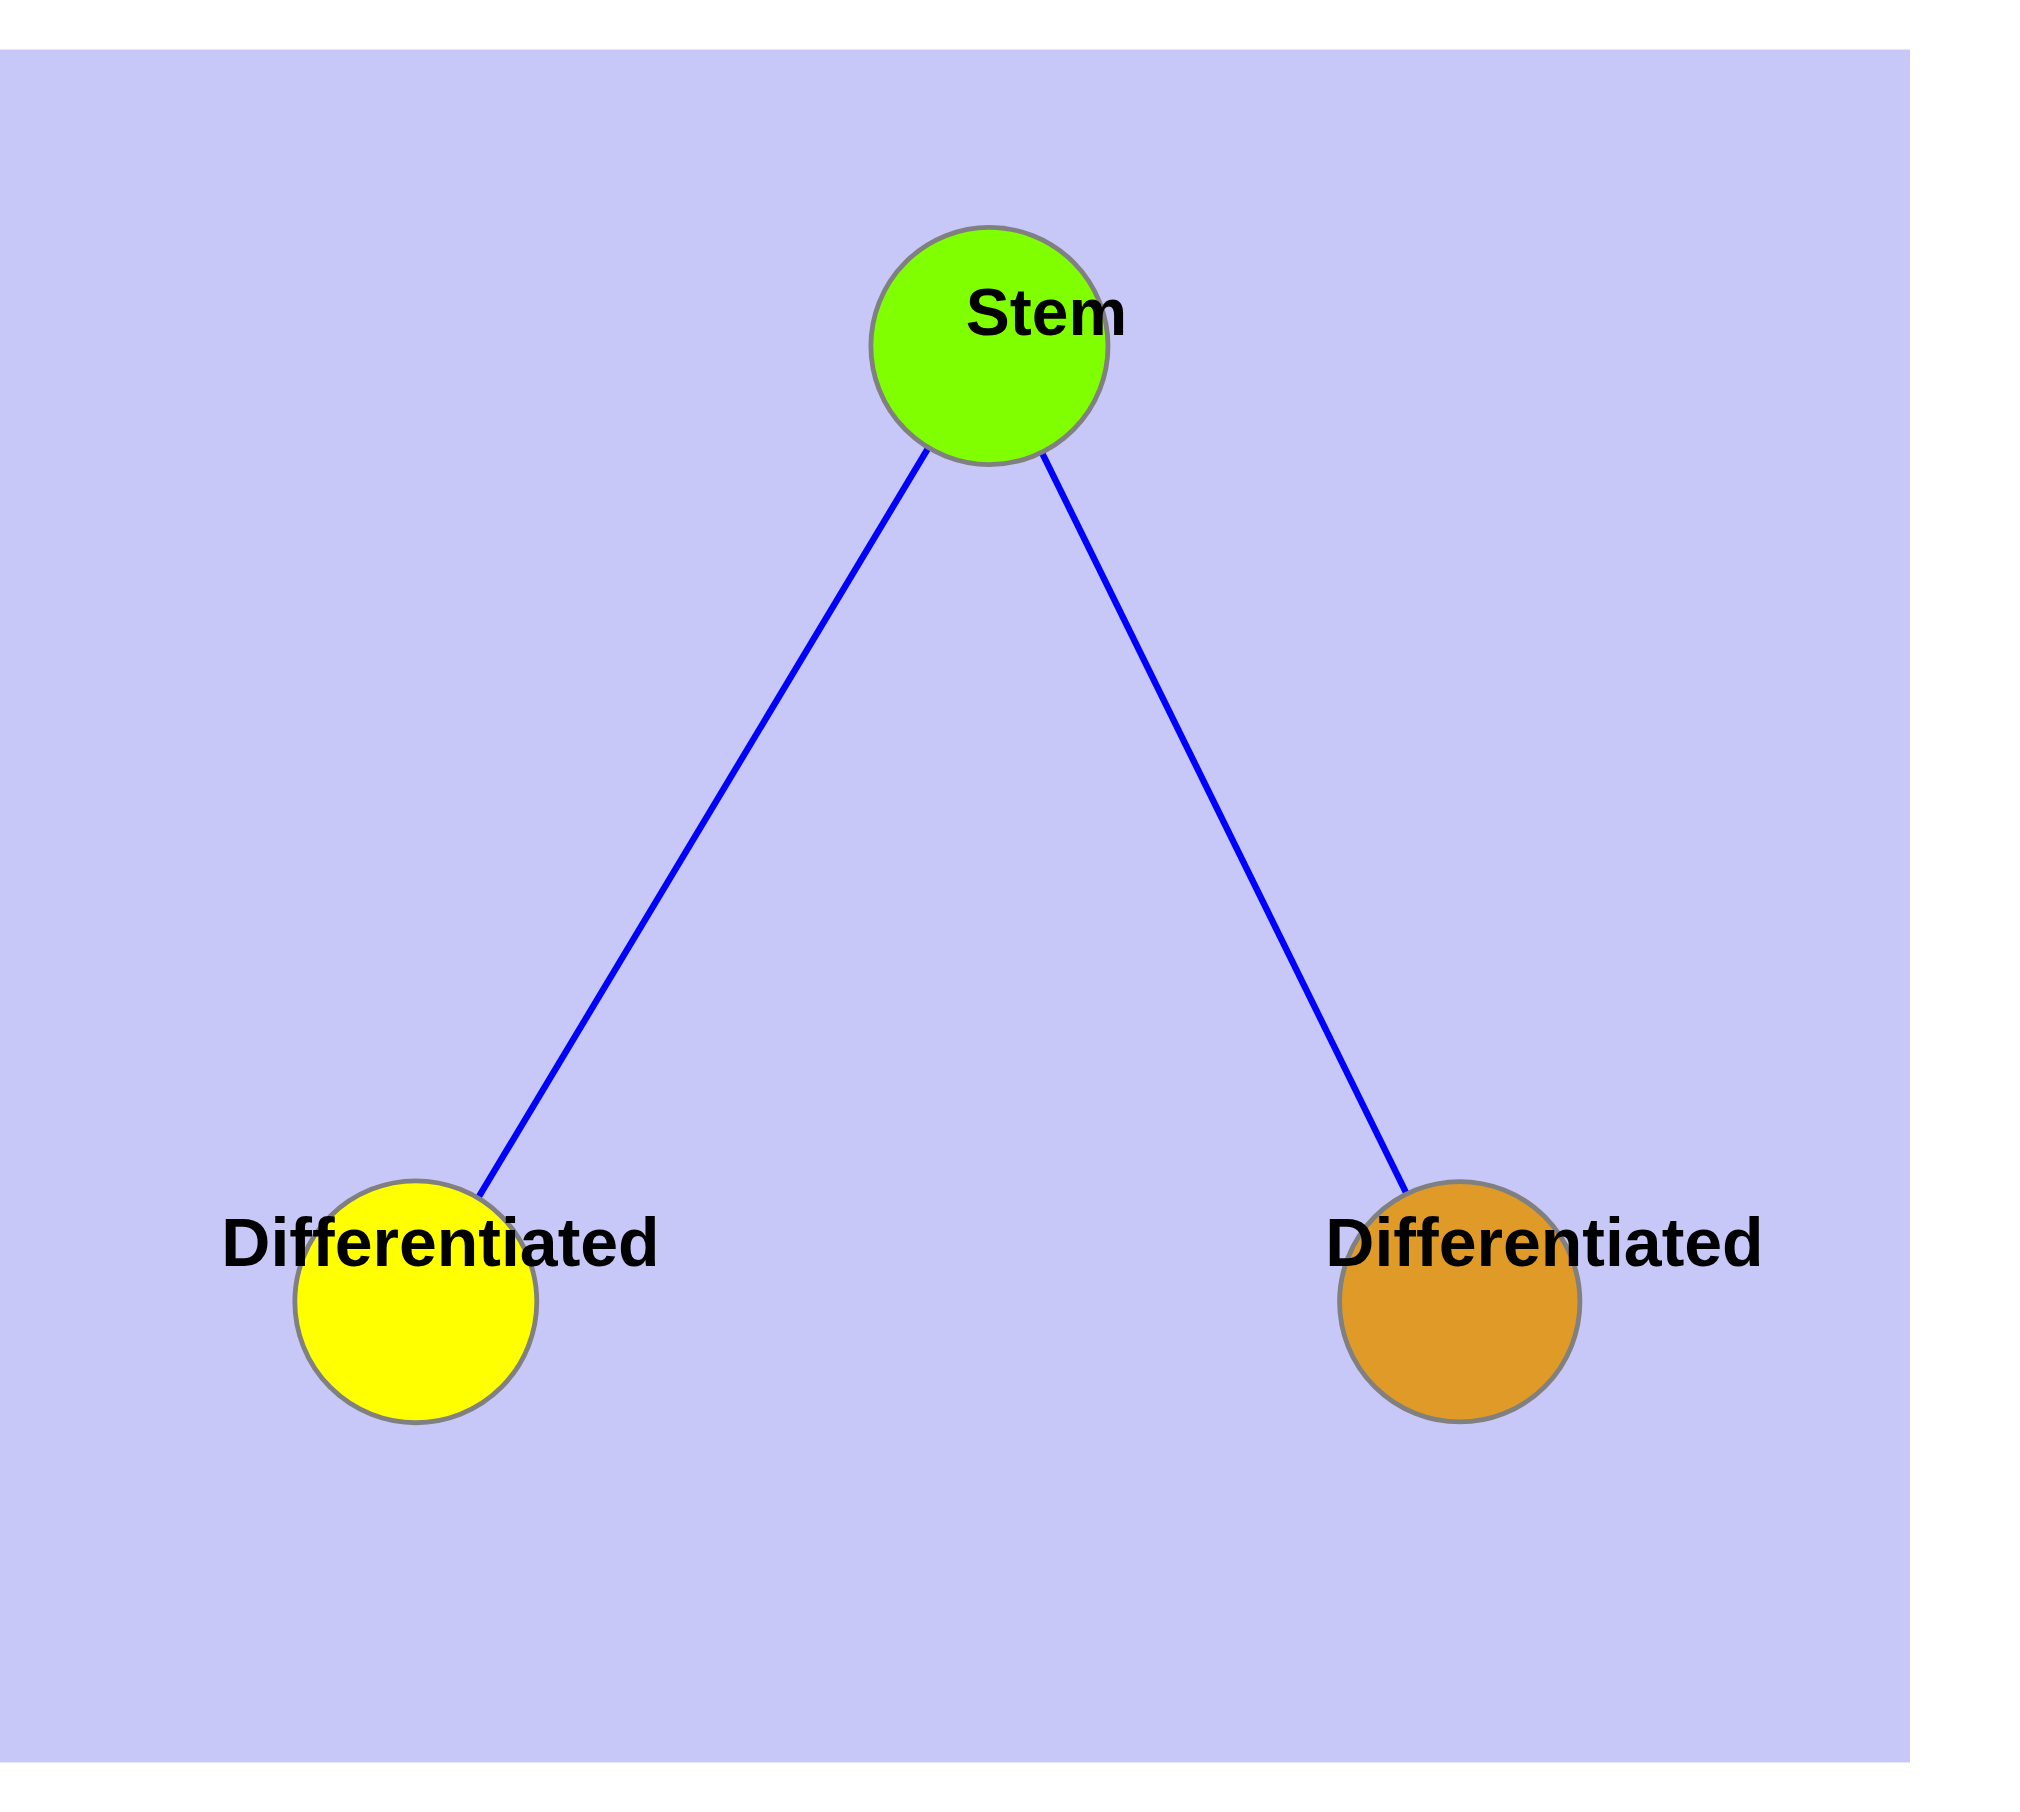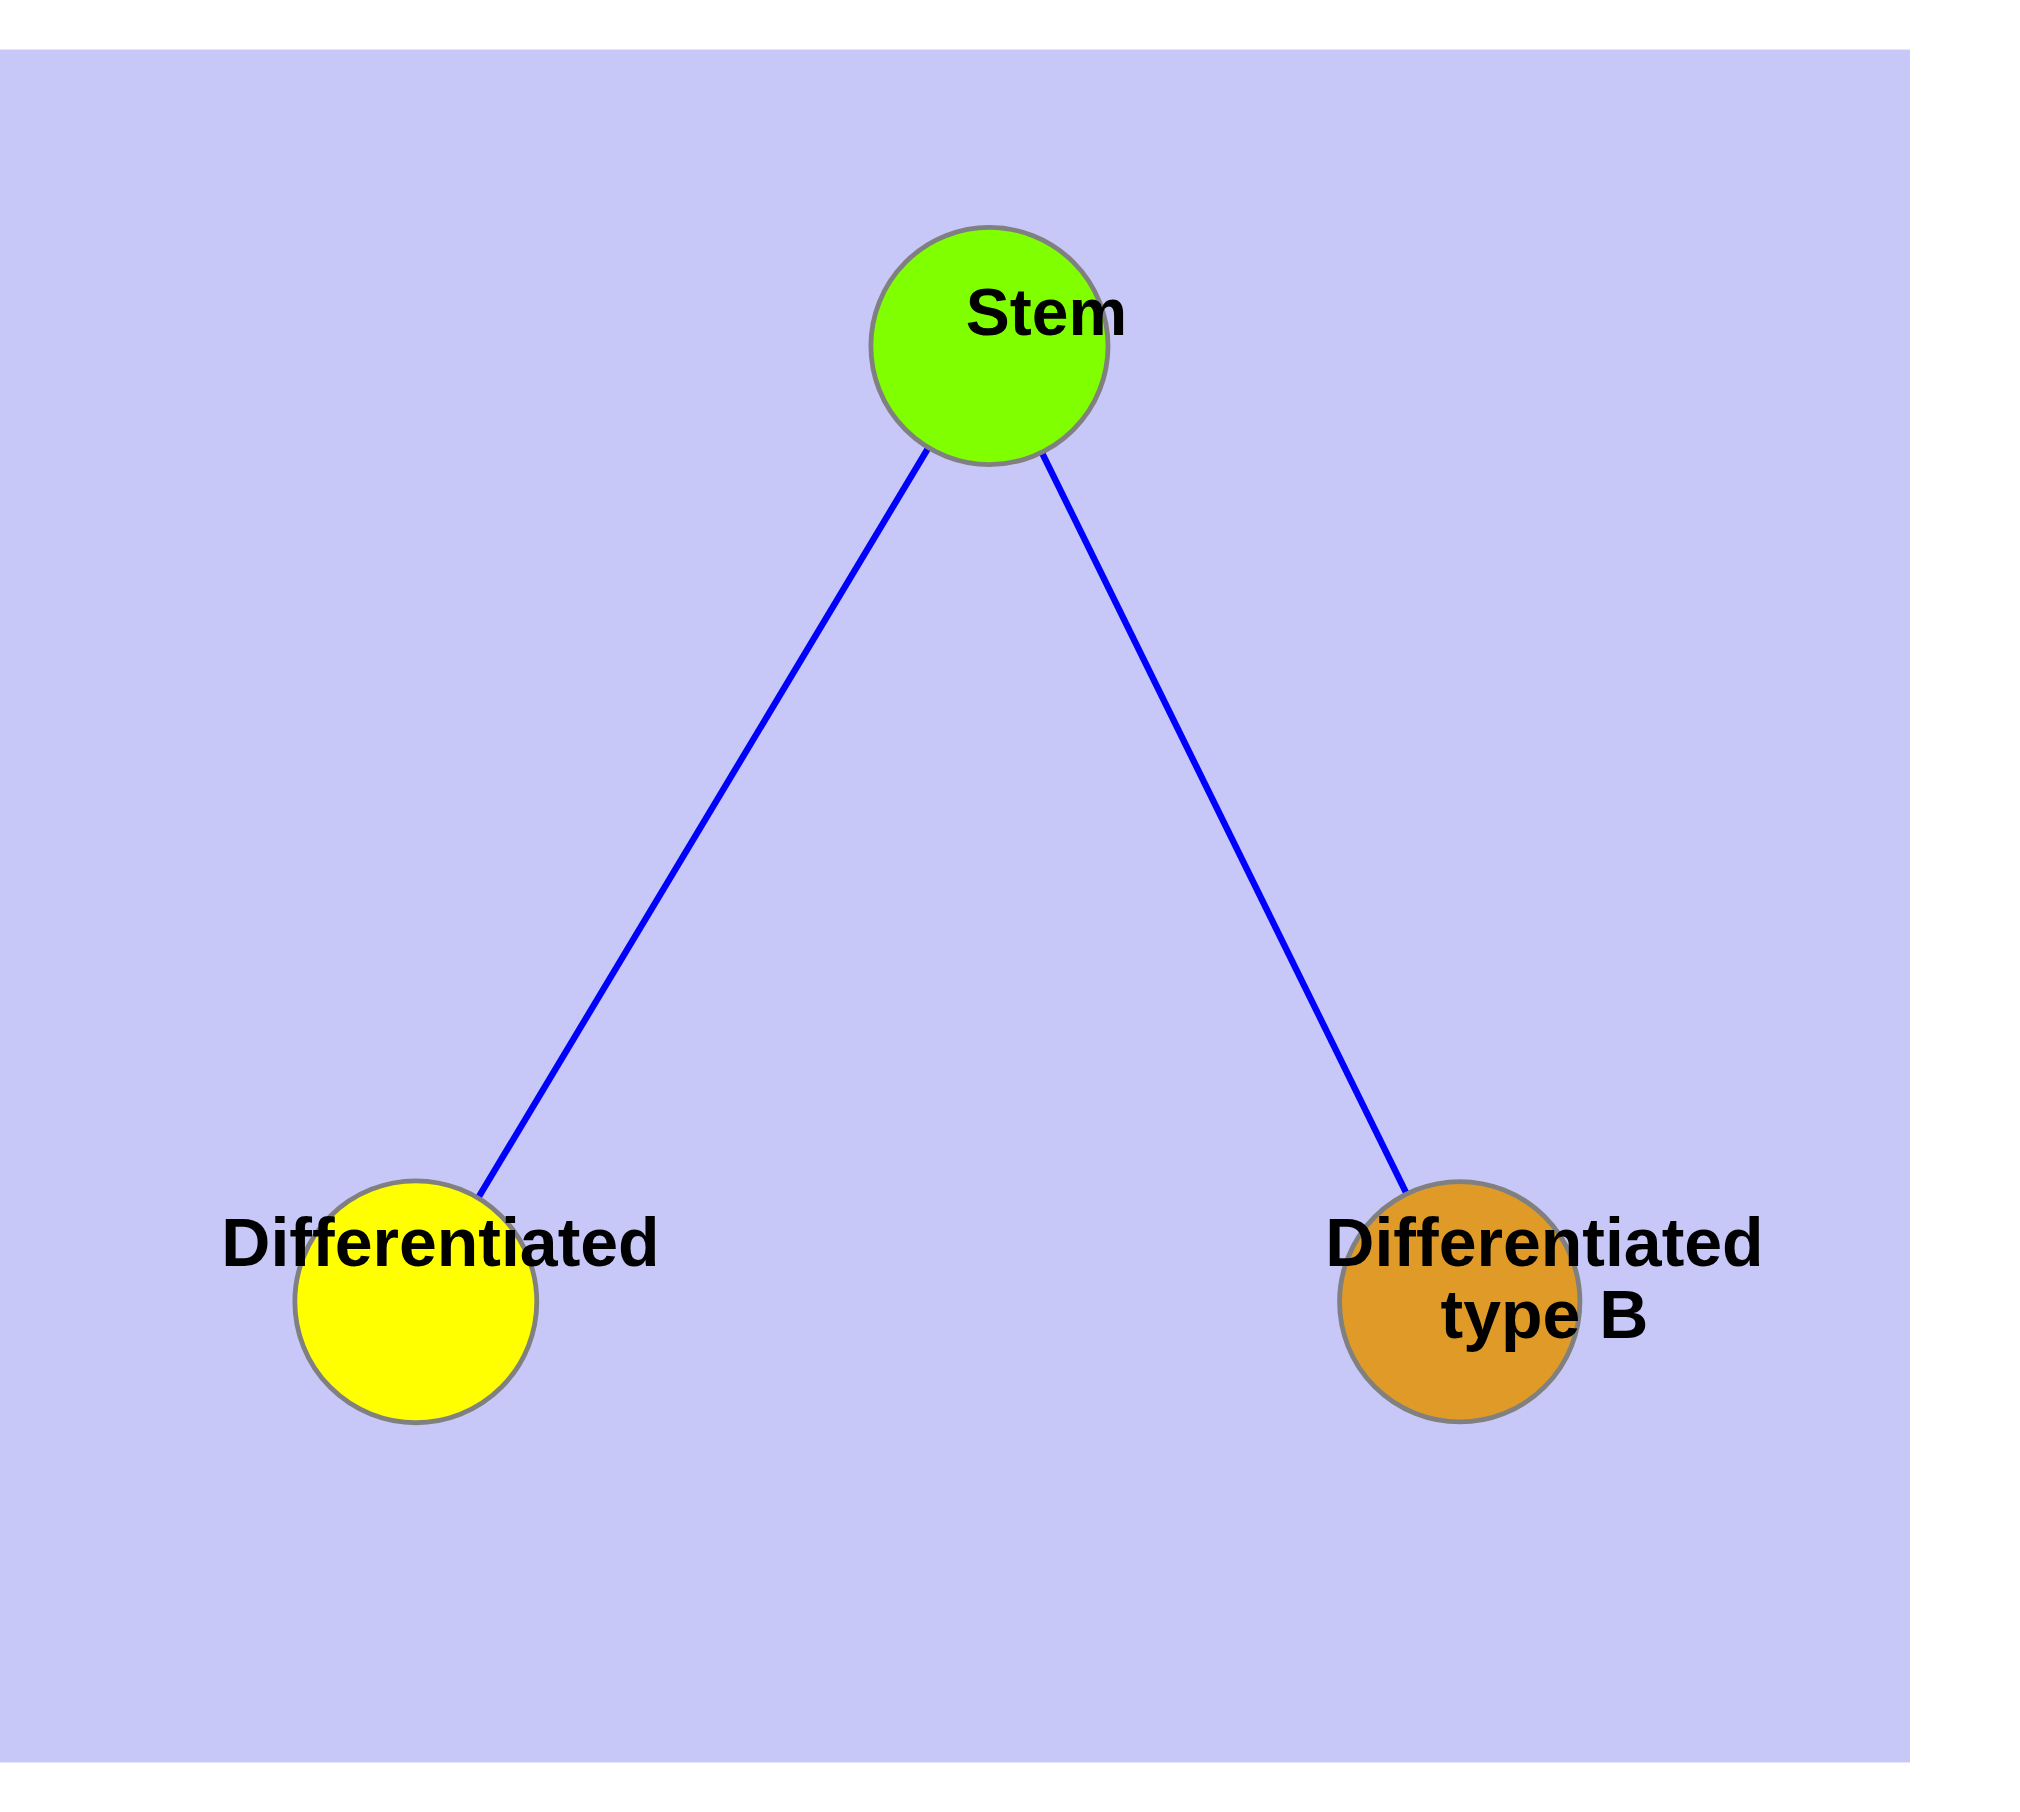--- a/index.html
+++ b/index.html
@@ -70,16 +70,16 @@
       <circle id="node-stem" cx="1235" cy="370" r="148" fill="#7fff00" stroke="#808080" stroke-width="6"></circle>
       <circle id="node-diff-a" cx="519" cy="1563" r="151" fill="#ffff00" stroke="#808080" stroke-width="6"></circle>
       <circle id="node-diff-b" cx="1822" cy="1563" r="150" fill="#e09a28" stroke="#808080" stroke-width="6"></circle>
     </g>
   </svg>
 
   <div class="node-label" id="label-stem" style="top: 278px;"><span>Stem</span></div>
 
   <div class="node-label" id="label-diff-a" style="top: 1206px;"><span>Differentiated</span><br></div>
 
-  <div class="node-label" id="label-diff-b" style="top: 1206px;"><span>Differentiated</span><br><span>type B</span></div>
+  <div class="node-label" id="label-diff-b" style="top: 1206px;"><span>Differentiated</span><br></div>
 
 </div>
 
 
 </body></html>

